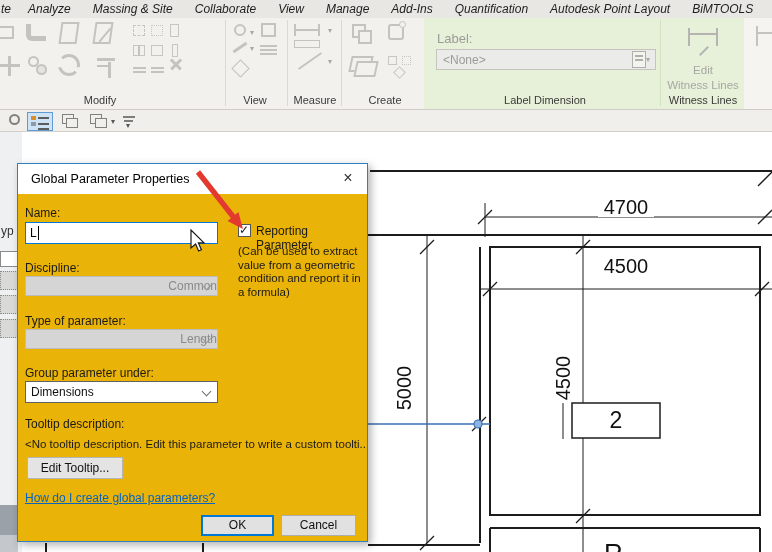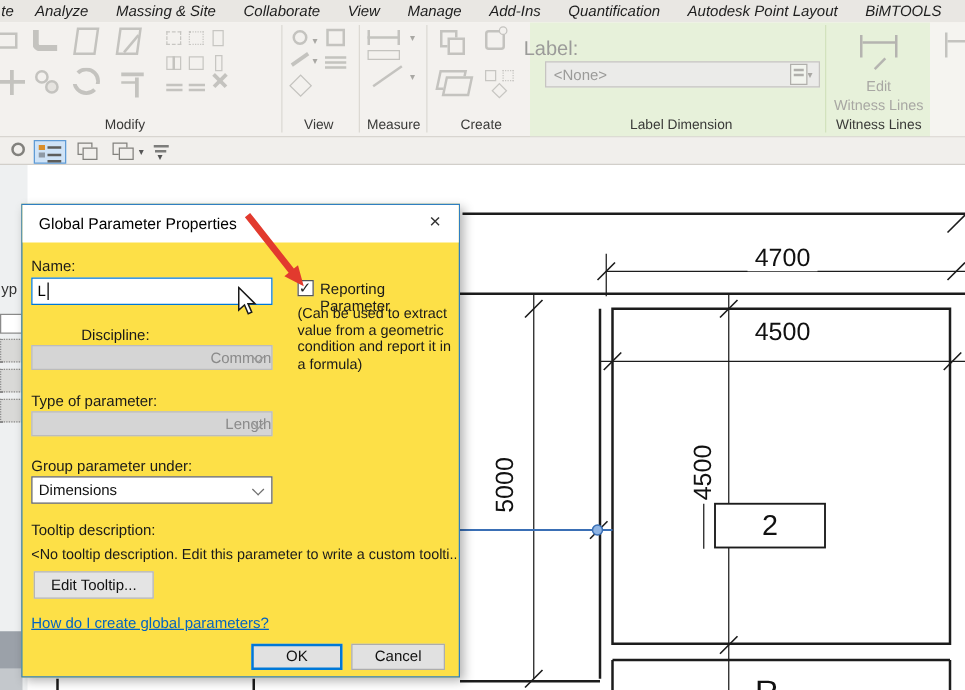--- a/index.html
+++ b/index.html
@@ -16,21 +16,21 @@
   .gi{position:absolute;border:2px solid #c4c3bf;}
   .gline{position:absolute;background:#c4c3bf;}
   .mi{position:absolute;width:12px;height:11px;border:1.5px solid #c7c6c2;}
   .caret{position:absolute;color:#a9a8a4;font-size:8px;line-height:8px;}
   .chev{position:absolute;width:7px;height:7px;border-right:1.5px solid #6f6f6f;border-bottom:1.5px solid #6f6f6f;transform:rotate(45deg);}
   
   .toolbar{left:0;top:110px;width:772px;height:22px;background:#f1efec;border-bottom:1px solid #d2cfca;}
   
   .palette{left:0;top:132px;width:22px;height:420px;background:#eef0f1;}
   
-  .dialog{left:17px;top:163px;width:351px;height:379px;background:#fde047;border:1px solid #2f7fc1;box-shadow:3px 3px 8px rgba(0,0,0,.3);z-index:5;}
+  .dialog{left:17px;top:163px;width:351px;height:379px;background:#eab308;border:1px solid #2f7fc1;box-shadow:3px 3px 8px rgba(0,0,0,.3);z-index:5;}
   .dlg-title{position:absolute;left:0;top:0;width:100%;height:30px;background:#fff;}
   .lbl{position:absolute;font-size:12px;color:#1a1a1a;}
   .sel{position:absolute;height:20px;background:#fff;border:1px solid #8a8a8a;font-size:12px;color:#111;line-height:18px;padding-left:5px;}
   .sel.dis{background:#d5d5d5;color:#8a8a8a;border-color:#bcbcbc;text-align:right;}
   .btn{position:absolute;background:#e1e1e1;border:1px solid #adadad;font-size:12px;color:#111;text-align:center;}
   
   .dimtxt{position:absolute;font-size:20px;color:#111;text-align:center;background:#fff;line-height:20px;z-index:2;}
   .rot{transform:rotate(-90deg);background:transparent;}
   .plantxt{position:absolute;color:#111;z-index:2;}
 </style>
@@ -113,21 +113,21 @@
     <div class="gi" style="left:358px;top:12px;width:14px;height:14px;background:#f3f1ee;"></div>
     <div class="gi" style="left:388px;top:6px;width:16px;height:16px;border-radius:3px;"></div>
     <div class="gi" style="left:399px;top:3px;width:7px;height:7px;border-radius:50%;border-width:1.5px;background:#f3f1ee;"></div>
     <div class="gi" style="left:350px;top:38px;width:22px;height:16px;transform:skewX(-12deg);"></div>
     <div class="gi" style="left:355px;top:43px;width:22px;height:16px;transform:skewX(-12deg);background:#f3f1ee;"></div>
     <div class="mi" style="left:388px;top:38px;width:9px;height:9px;"></div>
     <div class="mi" style="left:402px;top:38px;width:9px;height:9px;border-style:dotted;"></div>
     <div class="mi" style="left:395px;top:50px;width:9px;height:9px;transform:rotate(45deg);"></div>
     <div class="plabel" style="left:340px;width:90px;">Create</div>
 
-    <div class="lbl" style="left:419px;top:13px;font-size:16px;color:#9b9b99;z-index:1;">Label:</div>
+    <div class="lbl" style="left:437px;top:13px;font-size:13px;color:#9b9b99;z-index:1;">Label:</div>
     <div class="abs" style="left:436px;top:31px;width:220px;height:21px;background:#ebebe9;border:1px solid #c6c4c1;z-index:1;">
       <span style="position:absolute;left:6px;top:3px;font-size:12px;color:#9b9b99;">&lt;None&gt;</span>
       <span class="caret" style="right:5px;top:6px;">▾</span>
     </div>
     <div class="abs" style="left:630px;top:31px;width:22px;height:21px;z-index:1;">
       <div class="gi" style="left:2px;top:2px;width:14px;height:17px;border-width:1.5px;border-color:#b0afab;background:#f2f4ee;"></div>
       <div class="gline" style="left:5px;top:6px;width:8px;height:1.5px;background:#b0afab;"></div>
       <div class="gline" style="left:5px;top:10px;width:8px;height:1.5px;background:#b0afab;"></div>
     </div>
     <div class="plabel" style="left:480px;width:130px;">Label Dimension</div>
@@ -223,21 +223,21 @@
       <span style="position:absolute;left:4px;top:3px;font-size:12px;color:#000;">L</span>
       <span style="position:absolute;left:12px;top:3px;width:1px;height:14px;background:#000;"></span>
     </div>
 
     <div class="abs" style="left:220px;top:60px;width:13px;height:13px;background:#fff;border:1px solid #555;">
       <span style="position:absolute;left:0px;top:-2px;font-size:12px;color:#222;">✓</span>
     </div>
     <div class="lbl" style="left:238px;top:60px;">Reporting Parameter</div>
     <div class="lbl" style="left:220px;top:81px;width:127px;font-size:11.5px;line-height:13.5px;">(Can be used to extract value from a geometric condition and report it in a formula)</div>
 
-    <div class="lbl" style="left:7px;top:97px;margin-left:40px;">Discipline:</div>
+    <div class="lbl" style="left:7px;top:97px;">Discipline:</div>
     <div class="sel dis" style="left:7px;top:112px;width:193px;">
       <span>Common</span>
       <span class="chev" style="right:7px;top:5px;border-color:#9a9a9a;"></span>
     </div>
 
     <div class="lbl" style="left:7px;top:150px;">Type of parameter:</div>
     <div class="sel dis" style="left:7px;top:165px;width:193px;">
       <span>Length</span>
       <span class="chev" style="right:7px;top:5px;border-color:#9a9a9a;"></span>
     </div>

